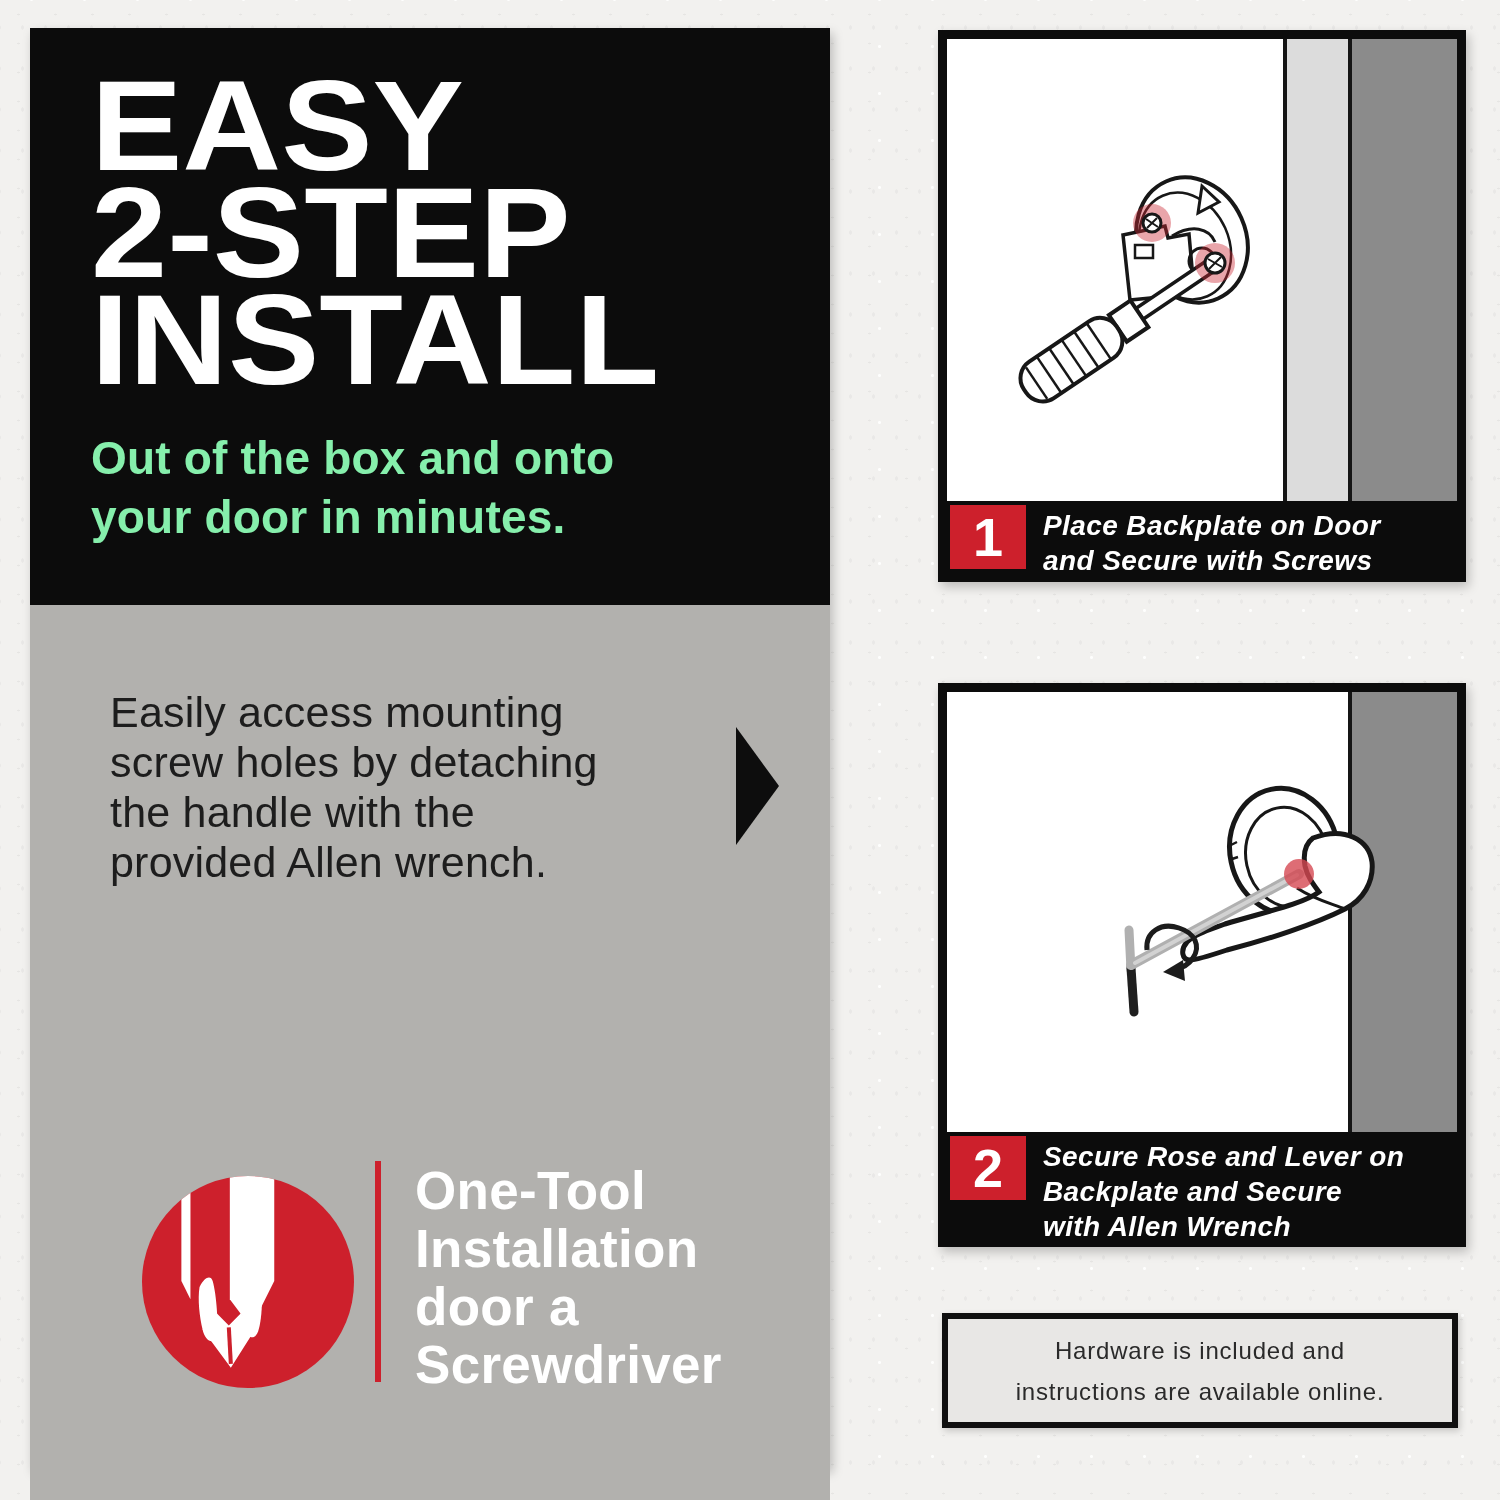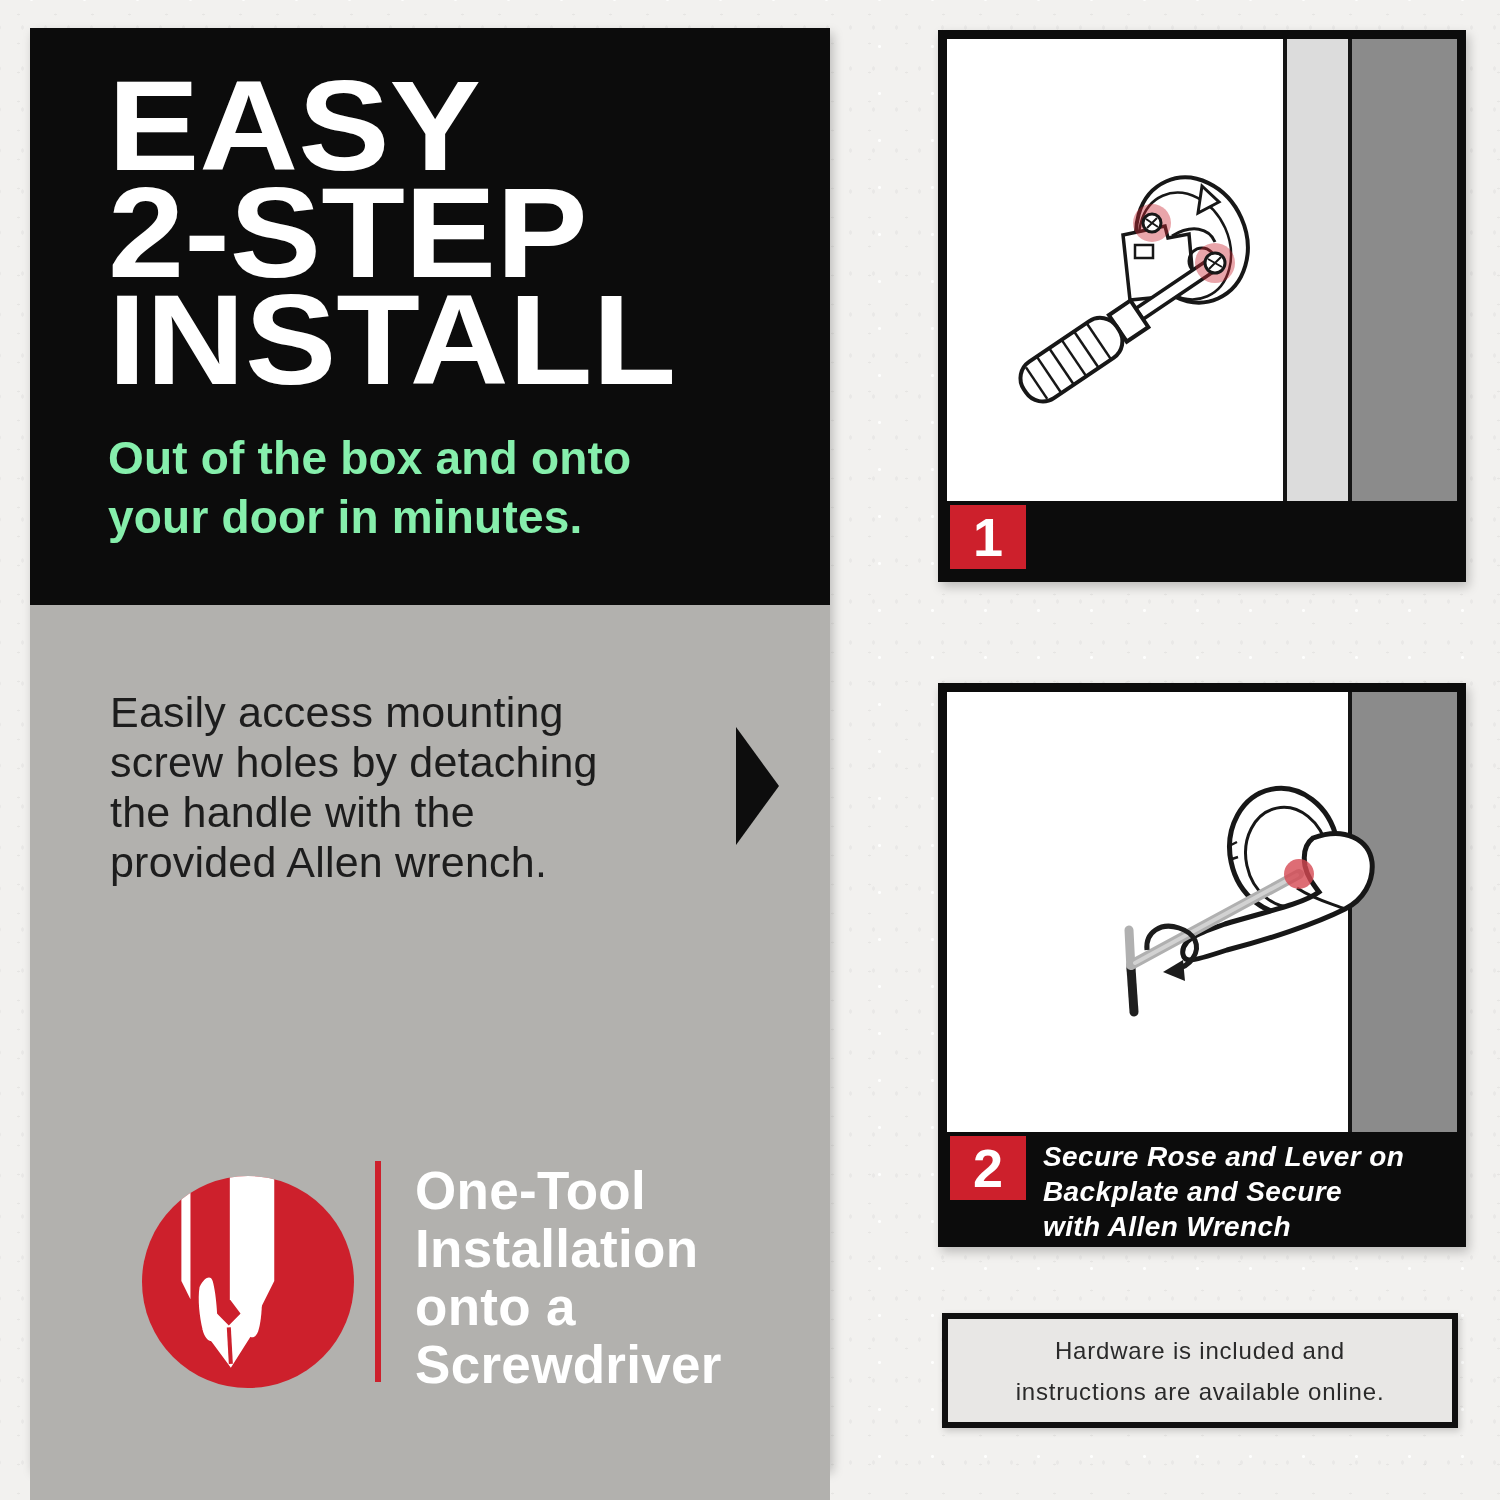--- a/index.html
+++ b/index.html
@@ -12,21 +12,21 @@
       radial-gradient(rgba(0,0,0,0.035) 1px, transparent 1.6px),
       radial-gradient(rgba(255,255,255,0.9) 1.2px, transparent 2px);
     background-size: 37px 29px, 23px 41px, 53px 47px;
     background-position: 0 0, 11px 7px, 5px 23px;
   }
   
   .left-card{
     position:absolute;left:30px;top:28px;width:800px;height:1440px;
     box-shadow:3px 5px 10px rgba(0,0,0,0.22);
   }
-  .lc-black{position:relative;width:100%;height:577px;background:#0c0c0c;box-sizing:border-box;padding-left:78px;overflow:hidden;}
+  .lc-black{position:relative;width:100%;height:577px;background:#0c0c0c;box-sizing:border-box;padding-left:61px;overflow:hidden;}
   .headline{
     margin:0;padding-top:44px;color:#ffffff;
     font-size:128px;line-height:107px;font-weight:900;letter-spacing:0px;
     transform:scaleX(1.07);transform-origin:left top;white-space:pre-line;
   }
   .subhead{
     margin:0;margin-top:36px;color:#86efac;
     font-size:46px;line-height:59px;font-weight:700;white-space:pre-line;letter-spacing:0.2px;
   }
   .lc-gray{position:relative;width:100%;height:1013px;background:#b2b1ae;}
@@ -117,21 +117,21 @@
           <path d="M57,110 C62,100 68,98 70,104 C74,118 76,148 74,160 C70,168 62,162 60,152 C57,140 55,122 57,110 Z" fill="#ffffff"></path>
           <path d="M103,106 C108,98 114,98 117,106 C120,118 119,142 115,154 C111,164 104,160 102,150 C100,136 100,118 103,106 Z" fill="#ffffff"></path>
           <path d="M60,152 L74,136 L86,148 L98,136 L112,152 L88,190 Z" fill="#ffffff"></path>
           <line x1="86" y1="150" x2="88" y2="186" stroke="#cd202c" stroke-width="4"></line>
         </g>
       </svg>
 
       <div class="feature-divider"></div>
       <p class="feature-label">One-Tool
 Installation
-onto a
+door a
 Screwdriver</p>
     </div>
   </section>
 
   <section class="step-card step-1">
     <svg class="illus" viewBox="0 0 510 462" xmlns="http://www.w3.org/2000/svg">
 
       <rect x="336" y="0" width="4" height="462" fill="#151515"></rect>
       <rect x="340" y="0" width="61" height="462" fill="#dcdcdc"></rect>
       <rect x="401" y="0" width="4" height="462" fill="#151515"></rect>
@@ -166,20 +166,22 @@
       <circle cx="205" cy="184" r="9" fill="#ffffff" stroke="#171717" stroke-width="3"></circle>
       <path d="M199,180 L211,188 M210,179 L200,189" stroke="#171717" stroke-width="2"></path>
       <circle cx="268" cy="224" r="20" fill="rgba(203,40,52,0.42)"></circle>
       <circle cx="268" cy="224" r="10" fill="#ffffff" stroke="#171717" stroke-width="3"></circle>
       <path d="M261,220 L275,228 M274,218 L262,230" stroke="#171717" stroke-width="2"></path>
     </svg>
     <div class="caption">
       <div class="numbox">
         <span>1</span>
       </div>
+      <p class="cap-text">Place Backplate on Door
+and Secure with Screws</p>
     </div>
   </section>
 
   <section class="step-card step-2">
     <svg class="illus" viewBox="0 0 510 440" xmlns="http://www.w3.org/2000/svg">
 
       <rect x="401" y="0" width="4" height="440" fill="#151515"></rect>
       <rect x="405" y="0" width="105" height="440" fill="#8b8b8b"></rect>
 
       <g stroke="#171717" fill="#ffffff">

